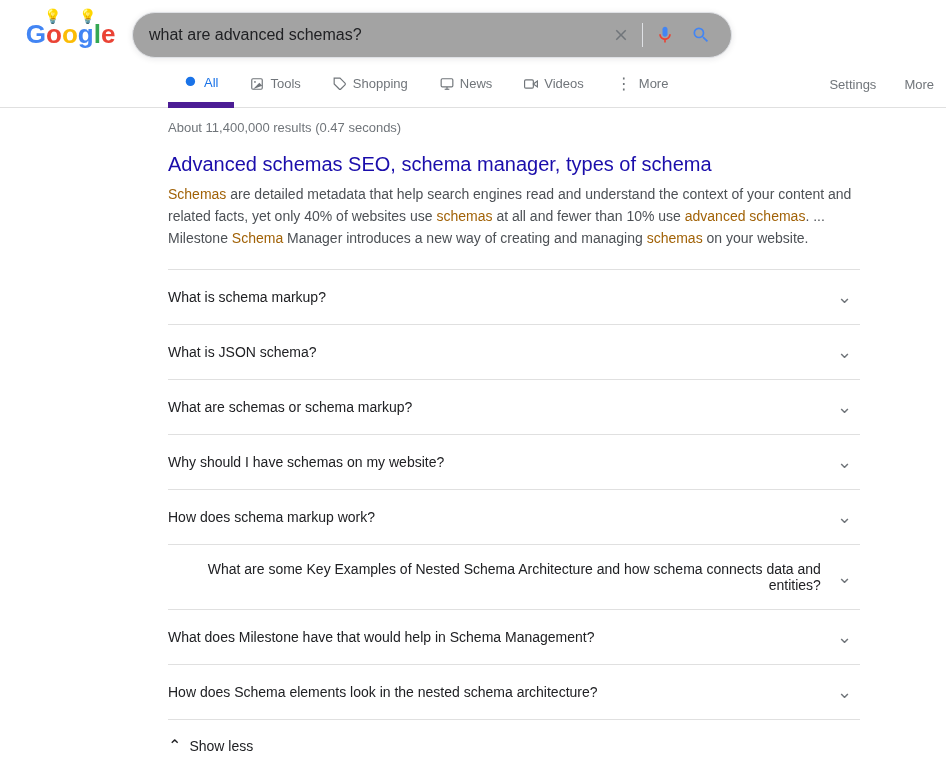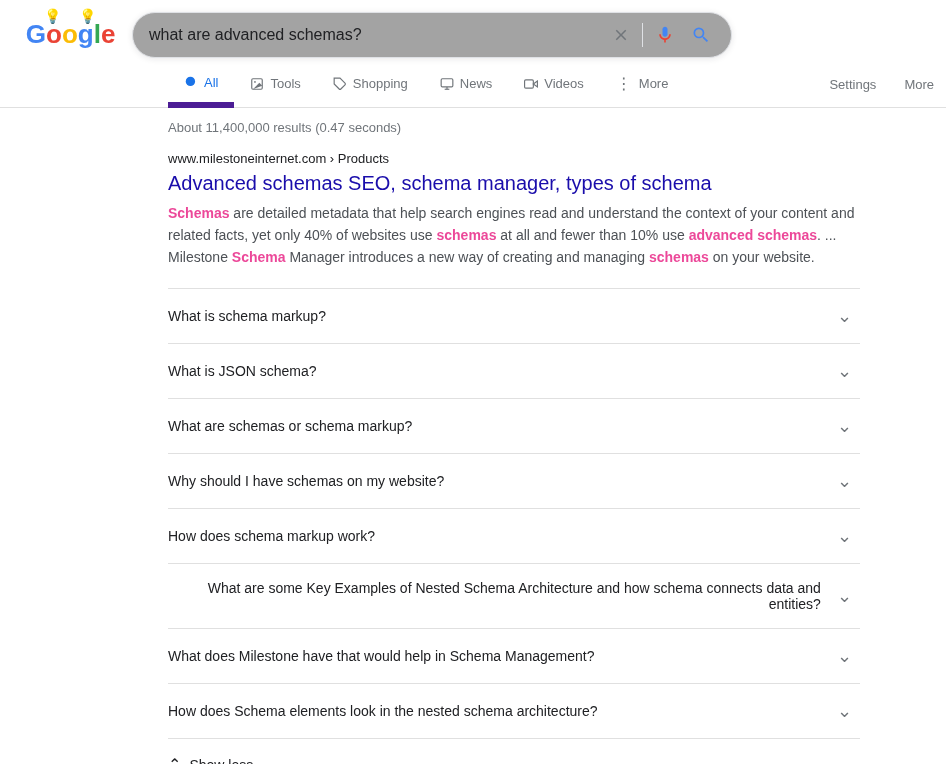--- a/index.html
+++ b/index.html
@@ -154,22 +154,22 @@
       line-height: 1.3;
       display: block;
       margin-bottom: 6px;
     }
     .result-snippet {
       font-size: 14px;
       color: #4d5156;
       line-height: 1.58;
     }
     .result-snippet b {
-      font-weight: 700;
-      color: #ec4899;
+      font-weight: 400;
+      color: #a16207;
     }
 
     
     .faq-list {
       margin-top: 16px;
       border-top: 1px solid #e0e0e0;
     }
     .faq-item {
       border-bottom: 1px solid #e0e0e0;
       cursor: pointer;
@@ -294,23 +294,20 @@
     <span class="nav-settings">Settings</span>
     <span class="nav-tools">More</span>
   </div>
 </nav>
 
 <div class="results-area">
 
   <p class="results-count">About 11,400,000 results (0.47 seconds)</p>
 
   <div class="result-item">
-    <div class="result-url">
-      <span>www.milestoneinternet.com › Products</span>
-    </div>
     <a class="result-title">
       <span>Advanced schemas SEO, schema manager, types of schema</span>
     </a>
     <div class="result-snippet">
       <b>Schemas</b> are detailed metadata that help search engines read and understand the context of your content and related facts, yet only 40% of websites use <b>schemas</b> at all and fewer than 10% use <b>advanced schemas</b>. ... Milestone <b>Schema</b> Manager introduces a new way of creating and managing <b>schemas</b> on your website.
     </div>
   </div>
 
   <div class="faq-list">
 

